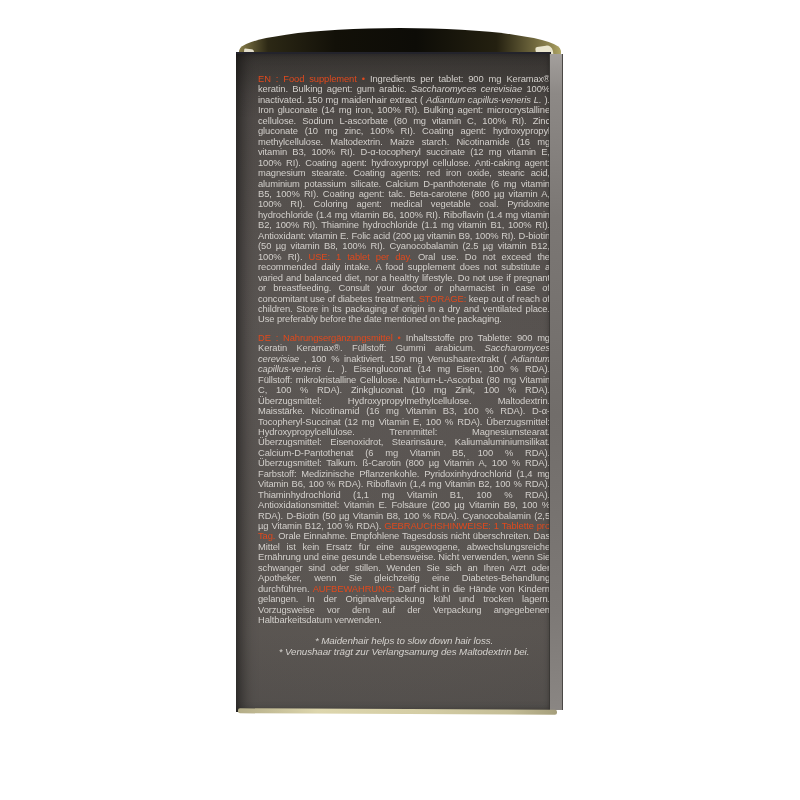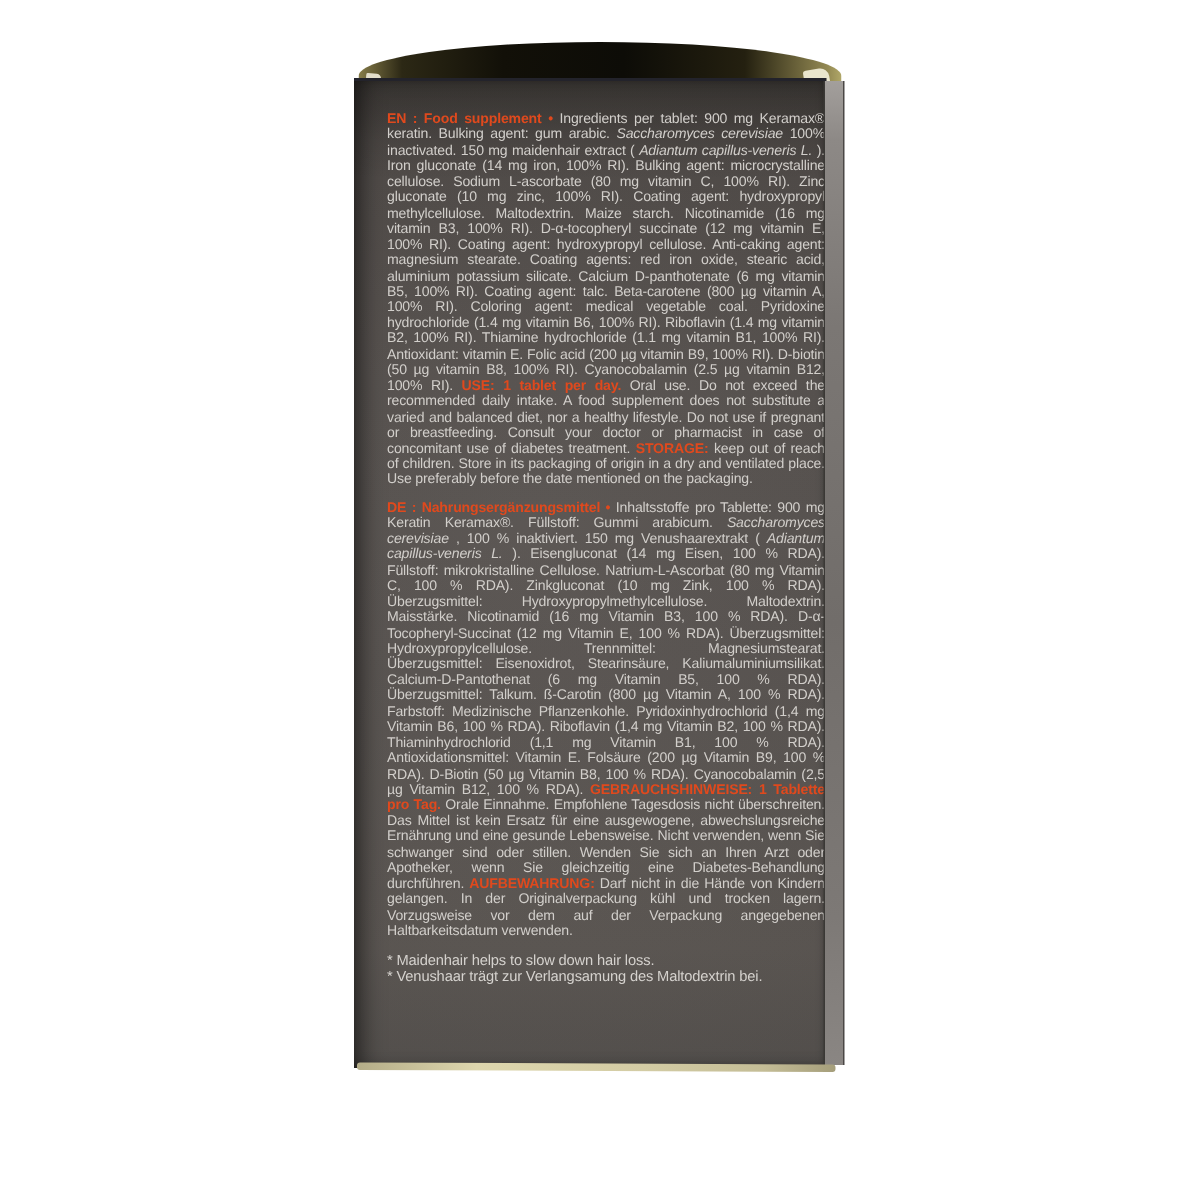--- a/index.html
+++ b/index.html
@@ -111,28 +111,29 @@
     top: 20px;
     width: 292px;
     color: #d2cfcb;
     font-size: 9.4px;
     line-height: 10.45px;
     letter-spacing: -0.1px;
     text-align: justify;
   }
   .para { margin: 0; }
   .para + .para { margin-top: 8px; }
-  .hl { color: #e0491d; font-weight: 700; }
+  .hl { color: #e0491d; font-weight: 400; }
   .it { font-style: italic; }
   .footnotes {
     margin-top: 9px;
+    font-style: italic;
     font-size: 9.8px;
     line-height: 11px;
     color: #d5d2ce;
-    text-align: left;
+    text-align: center;
   }
   .footnote { margin: 0; }
 </style>
 </head>
 <body>
 
 <div class="scene">
   <div class="box">
 
     <div class="flap"></div>

